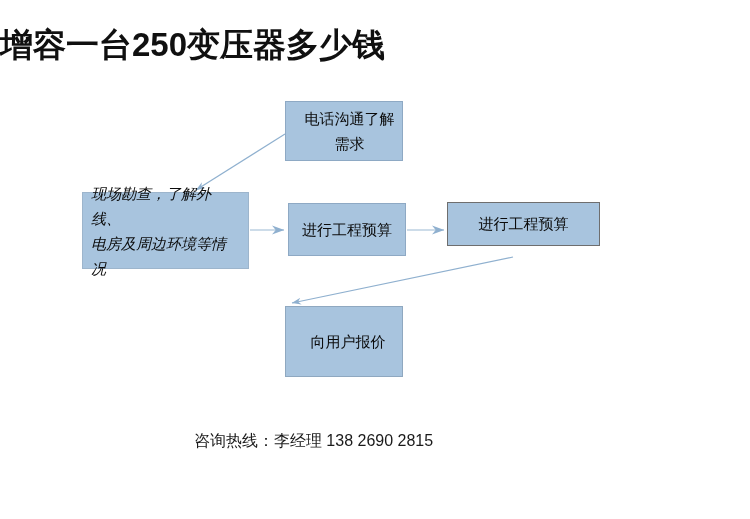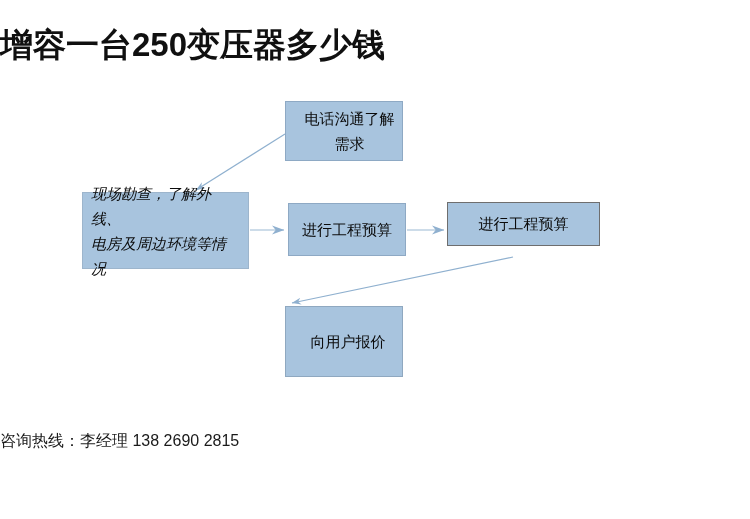--- a/index.html
+++ b/index.html
@@ -103,21 +103,21 @@
     width: 750px; height: 519px;
     pointer-events: none;
   }
 
   
   #contact-line {
     position: absolute;
     left: 0;
     top: 429px;
     width: 627px;
-    text-align: left;
+    text-align: center;
     font-size: 16px;
     color: #1a1a1a;
     line-height: 24px;
     white-space: nowrap;
   }
 </style>
 </head>
 <body>
 
 <div id="canvas">

